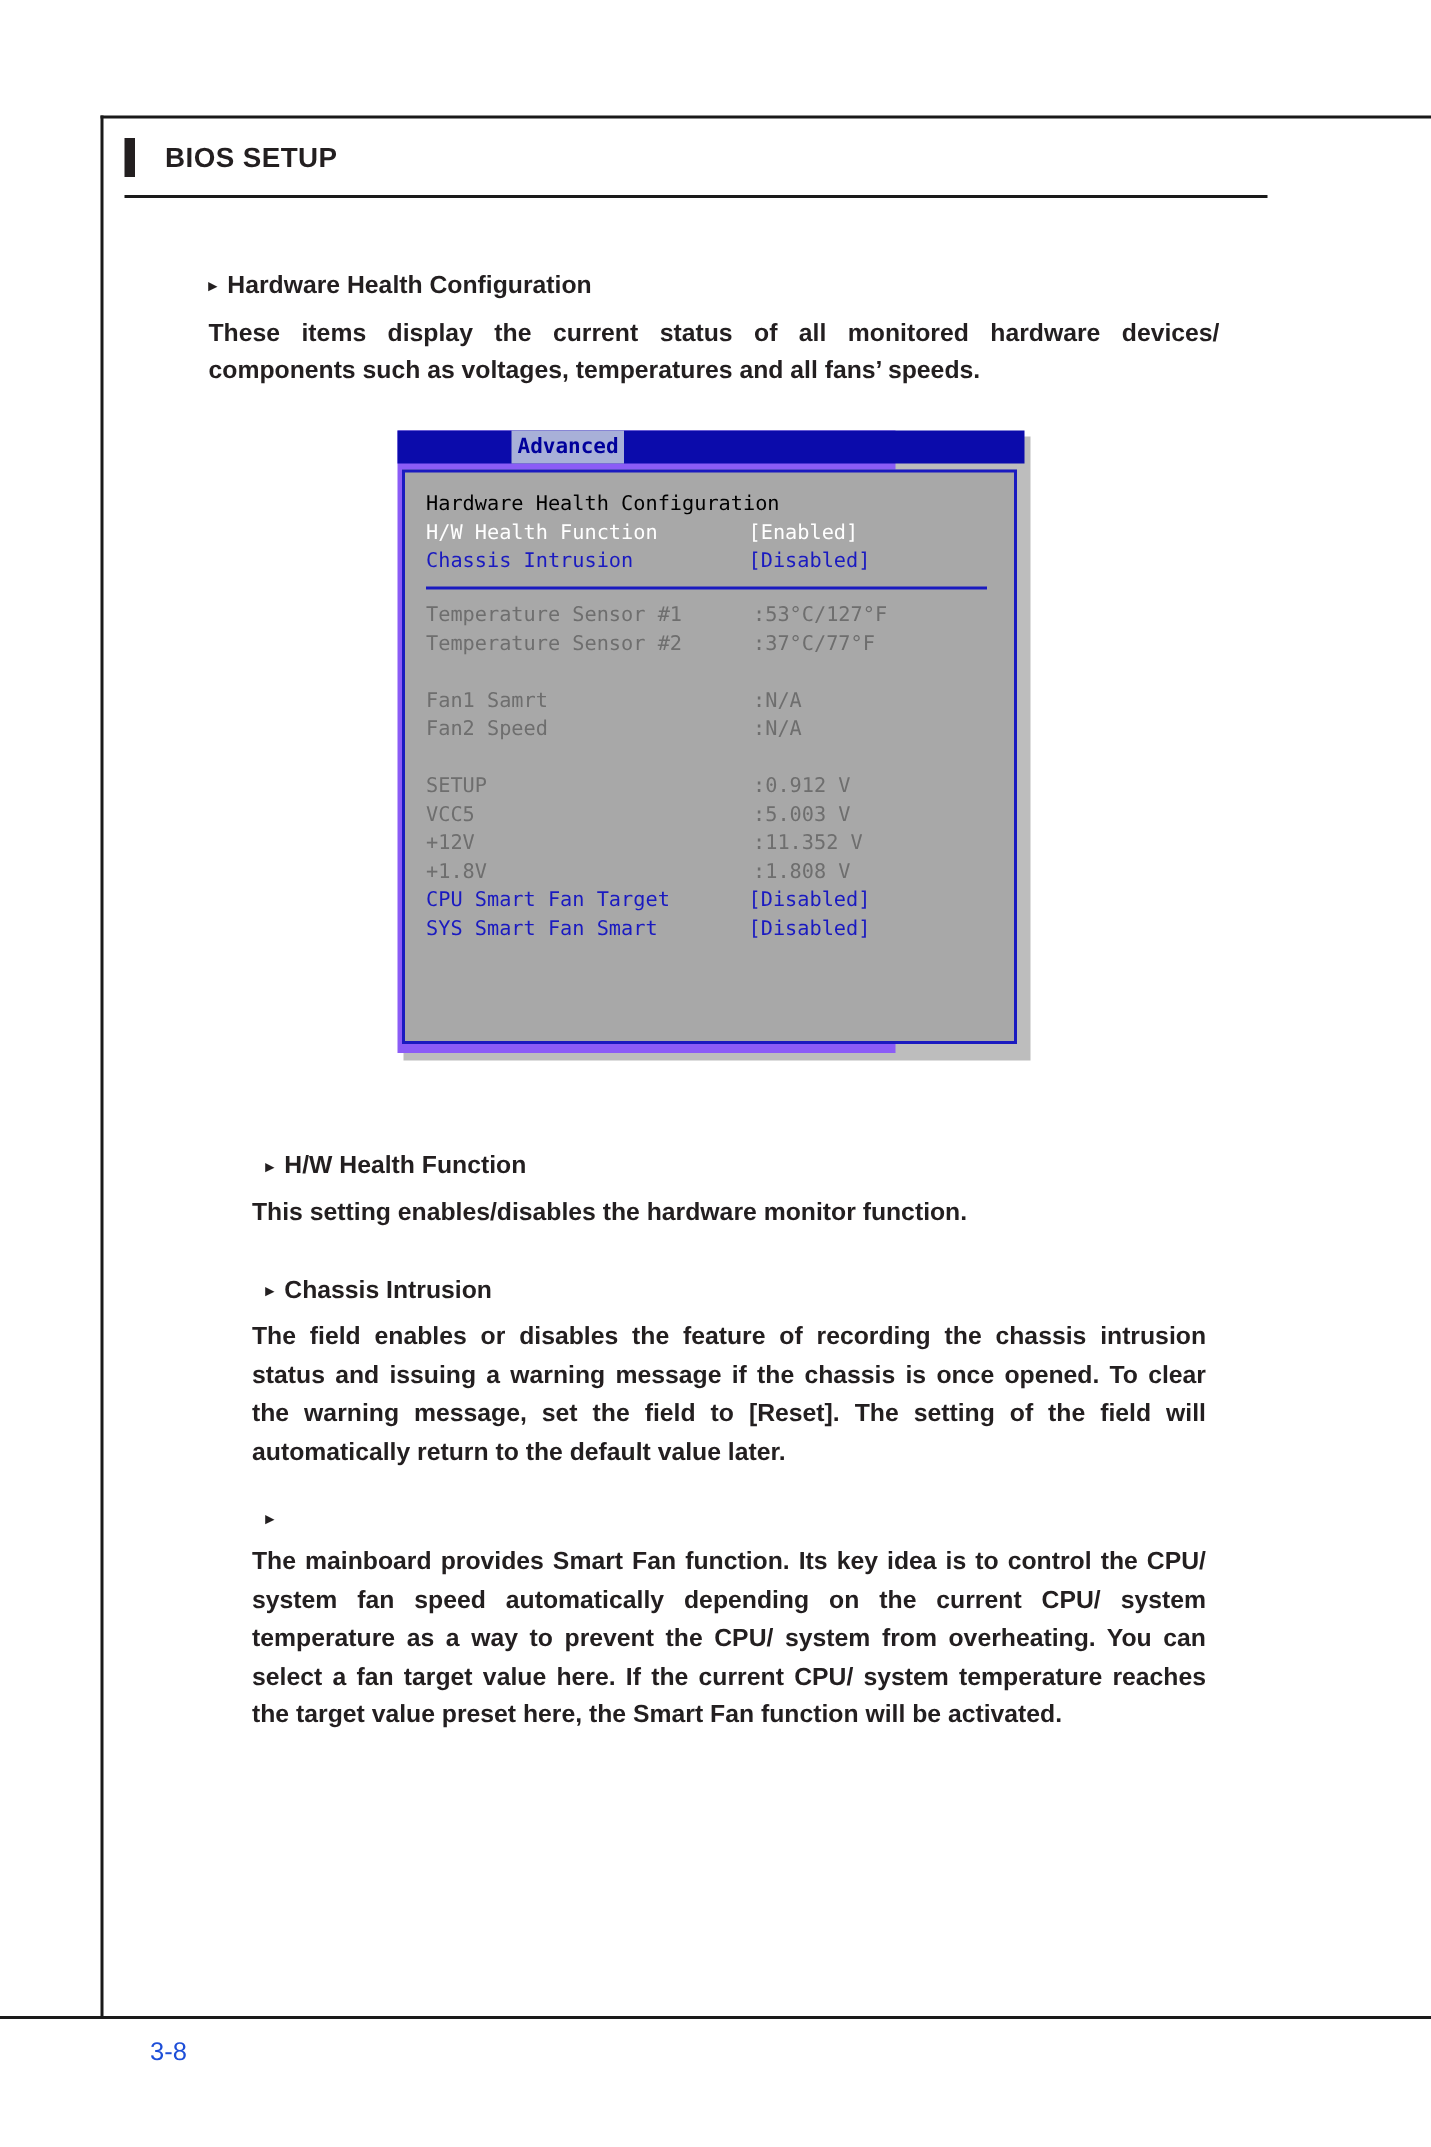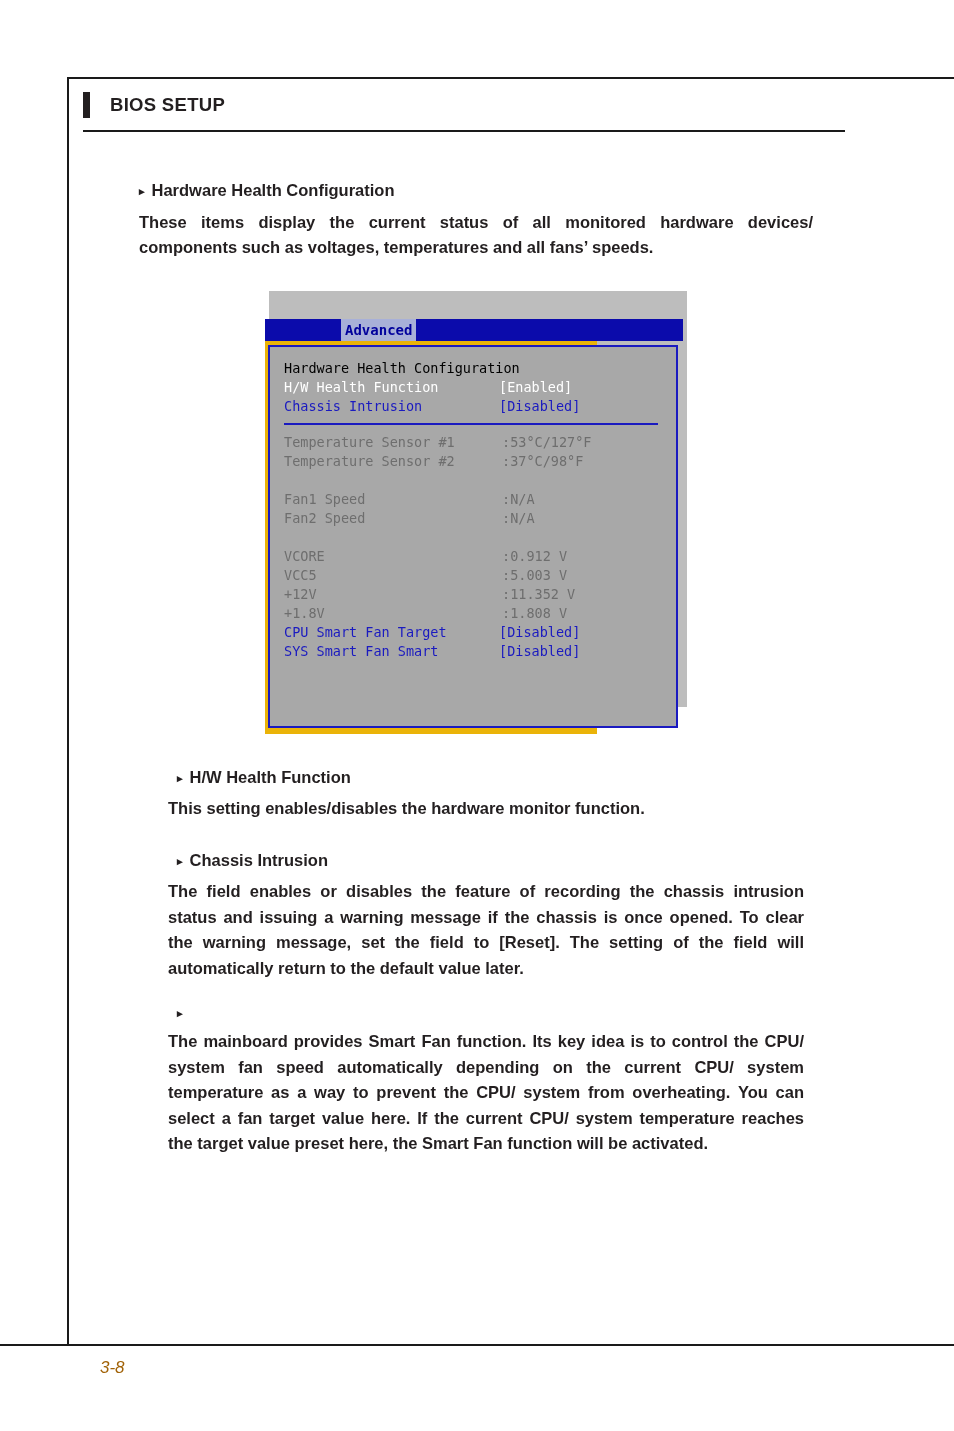--- a/index.html
+++ b/index.html
@@ -139,22 +139,21 @@
     width: 418px;
     height: 416px;
     background: #bdbdbd;
   }
   .bios-frame {
     position: absolute;
     left: 0;
     top: 0;
     width: 332px;
     height: 415px;
-    background: #eab308;
-    margin-top: 32px;
+    background: #8b5cf6;
   }
   .bios-titlebar {
     position: absolute;
     left: 0;
     top: 0;
     width: 418px;
     height: 22px;
     background: #0b0bab;
   }
   .bios-tab {
@@ -218,22 +217,21 @@
   
   .col-lbl  { width: 215px; }
   .col-lbl2 { width: 218px; }
 
   
   .page-number {
     position: absolute;
     left: 100px;
     top: 1358px;
     font-size: 17px;
-    color: #a16207;
-    font-style: italic;
+    color: #1d4ed8;
   }
 </style>
 </head>
 <body>
 
 <div class="rule-top"></div>
 <div class="rule-left"></div>
 <div class="rule-bottom"></div>
 
 <div class="header-block">
@@ -303,38 +301,38 @@
         </div>
 
         <div class="bios-sep"></div>
 
         <div class="bios-line">
           <span class="lbl col-lbl2 c-dim">Temperature Sensor #1</span>
           <span class="val c-dim">:53°C/127°F</span>
         </div>
         <div class="bios-line">
           <span class="lbl col-lbl2 c-dim">Temperature Sensor #2</span>
-          <span class="val c-dim">:37°C/98°F</span>
+          <span class="val c-dim">:37°C/77°F</span>
         </div>
 
         <div class="bios-blank"></div>
 
         <div class="bios-line">
-          <span class="lbl col-lbl2 c-dim">Fan1 Speed</span>
+          <span class="lbl col-lbl2 c-dim">Fan1 Samrt</span>
           <span class="val c-dim">:N/A</span>
         </div>
         <div class="bios-line">
           <span class="lbl col-lbl2 c-dim">Fan2 Speed</span>
           <span class="val c-dim">:N/A</span>
         </div>
 
         <div class="bios-blank"></div>
 
         <div class="bios-line">
-          <span class="lbl col-lbl2 c-dim">VCORE</span>
+          <span class="lbl col-lbl2 c-dim">SETUP</span>
           <span class="val c-dim">:0.912 V</span>
         </div>
         <div class="bios-line">
           <span class="lbl col-lbl2 c-dim">VCC5</span>
           <span class="val c-dim">:5.003 V</span>
         </div>
         <div class="bios-line">
           <span class="lbl col-lbl2 c-dim">+12V</span>
           <span class="val c-dim">:11.352 V</span>
         </div>

